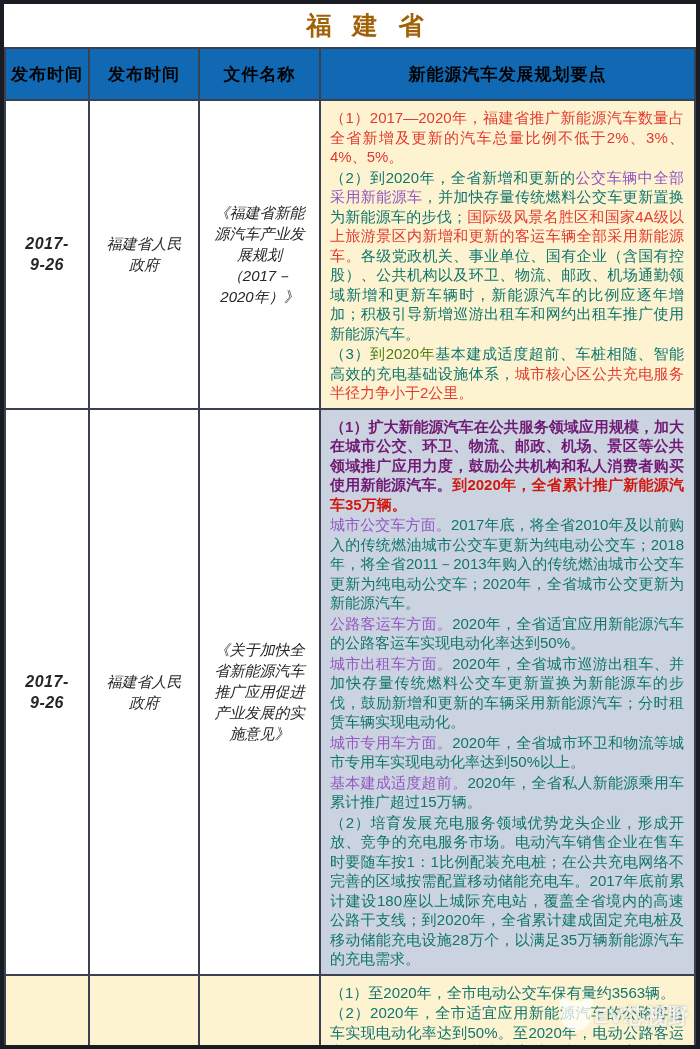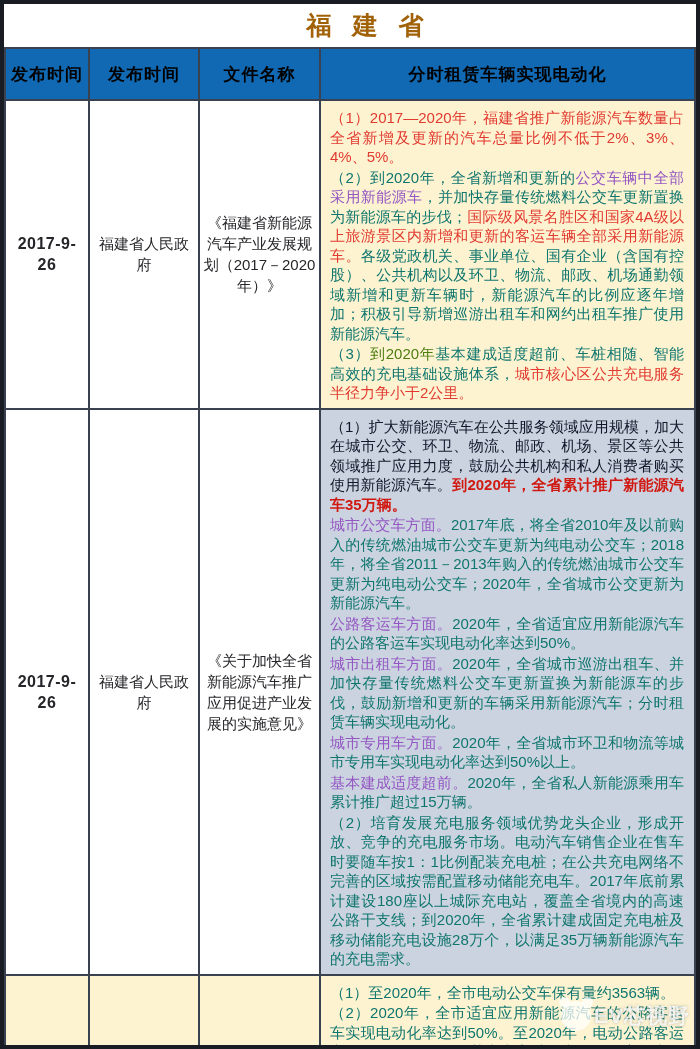--- a/index.html
+++ b/index.html
@@ -27,36 +27,37 @@
   col.c1{width:84px;} col.c2{width:110px;} col.c3{width:121px;}
   th,td{border:2px solid #3a4150;}
   th{
     background:#1169b3;color:#000000;
     height:50px;font-size:17px;font-weight:bold;
     text-align:center;letter-spacing:1px;padding:0 2px;
   }
   td.meta{
     text-align:center;vertical-align:middle;
     font-size:15px;color:#26262a;
-    padding:2px 3px;background:#ffffff;
+    padding:2px 14px;background:#ffffff;
     line-height:21px;
+    font-style:italic;
   }
   td.meta.date{font-weight:bold;font-size:16px;letter-spacing:.5px;margin-top:38px;}
   tr.meta-yellow td.meta{background:#fdf3d1;}
   td.content{
     vertical-align:top;
     padding:6px 9px 4px 8px;
     font-size:15px;line-height:19.5px;
     color:#26262a;text-align:justify;
   }
   tr.theme-yellow td.content{background:#fdf3d1;}
   tr.theme-gray td.content{background:#ccd3e0;}
   .para{margin:1px;}
   .seg-normal{color:#0f766e;}
-  .seg-bold{color:#0f172a;font-weight:normal;}
+  .seg-bold{color:#701a75;font-weight:bold;}
   .seg-red{color:#e13a30;}
   .seg-redBold{color:#d01910;font-weight:bold;}
   .seg-purple{color:#9457c3;}
   .seg-blue{color:#4d7c0f;}
   .watermark{
     position:absolute;right:6px;bottom:14px;
     display:flex;align-items:center;gap:3px;
     pointer-events:none;z-index:5;text-align:center;
   }
   .wm-logo{
@@ -86,21 +87,21 @@
       <col class="c1">
         <col class="c2">
         <col class="c3">
         <col class="c4">
     </colgroup>
     <thead>
       <tr>
           <th>发布时间</th>
           <th>发布时间</th>
           <th>文件名称</th>
-          <th>分时租赁车辆实现电动化</th>
+          <th>新能源汽车发展规划要点</th>
         </tr>
     </thead>
     <tbody>
         <tr class="theme-yellow meta-white" style="height: 236px;">
           <td class="meta date">2017-9-26</td>
           <td class="meta">福建省人民政府</td>
           <td class="meta">《福建省新能源汽车产业发展规划（2017－2020年）》</td>
           <td class="content">
             <div class="para"><span class="seg-red">（1）2017—2020年，福建省推广新能源汽车数量占全省新增及更新的汽车总量比例不低于2%、3%、4%、5%。</span></div>
             <div class="para"><span class="seg-normal">（2）到2020年，全省新增和更新的</span><span class="seg-purple">公交车辆中全部采用新能源车</span><span class="seg-normal">，并加快存量传统燃料公交车更新置换为新能源车的步伐；</span><span class="seg-red">国际级风景名胜区和国家4A级以上旅游景区内新增和更新的客运车辆全部采用新能源车。</span><span class="seg-normal">各级党政机关、事业单位、国有企业（含国有控股）、公共机构以及环卫、物流、邮政、机场通勤领域新增和更新车辆时，新能源汽车的比例应逐年增加；积极引导新增巡游出租车和网约出租车推广使用新能源汽车。</span></div>

